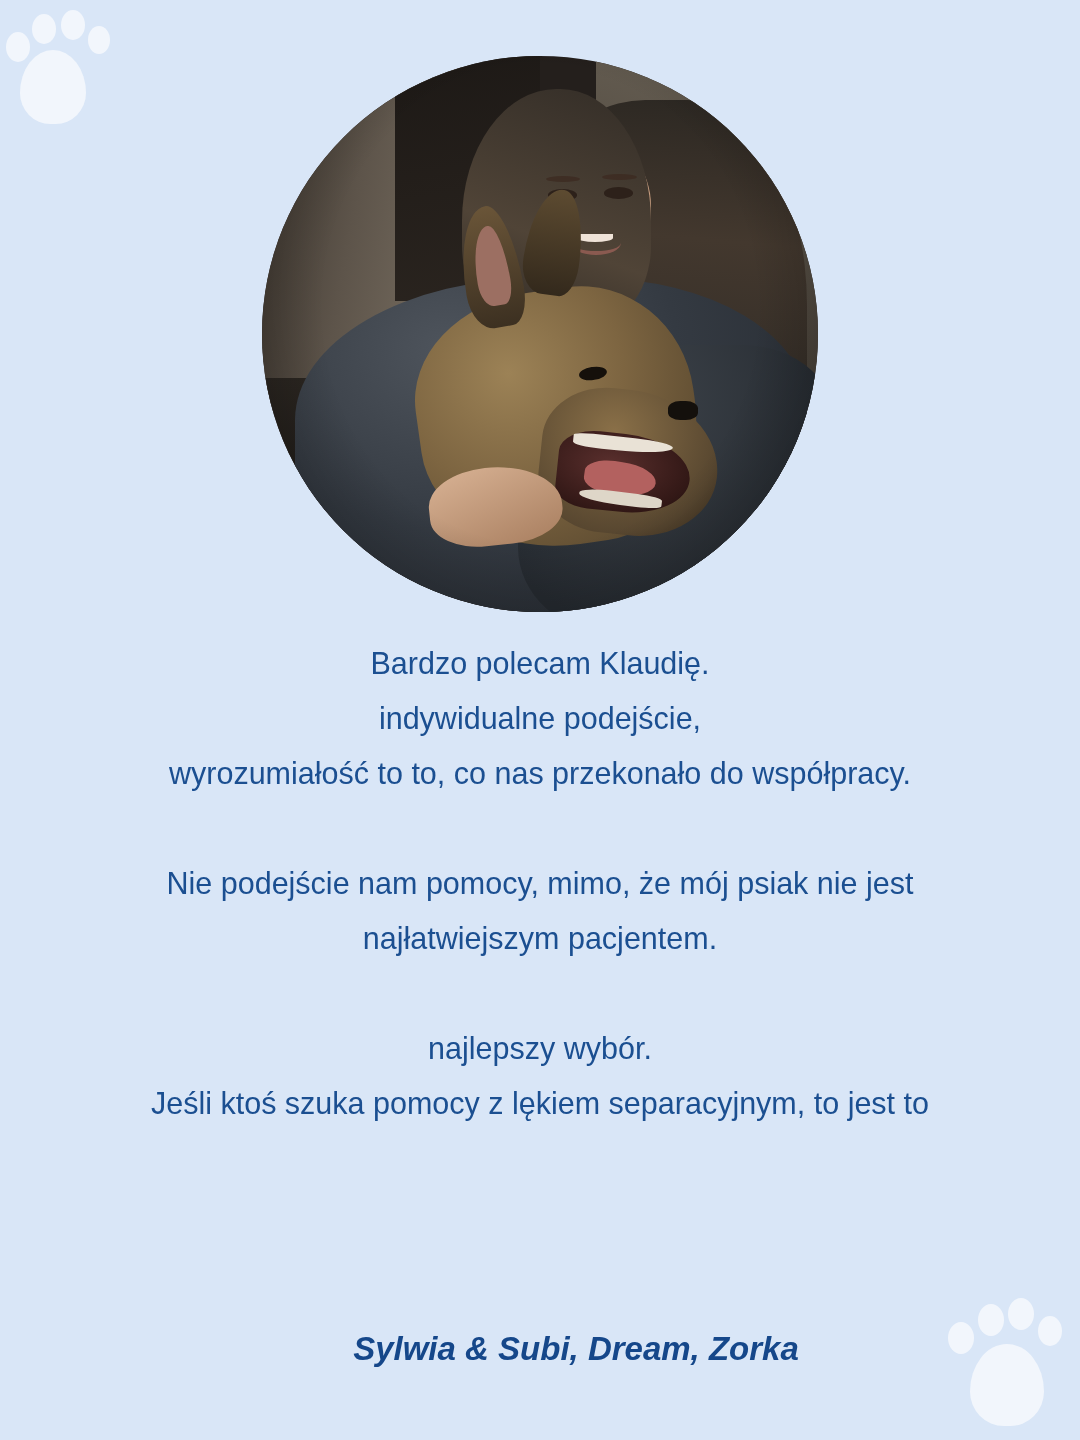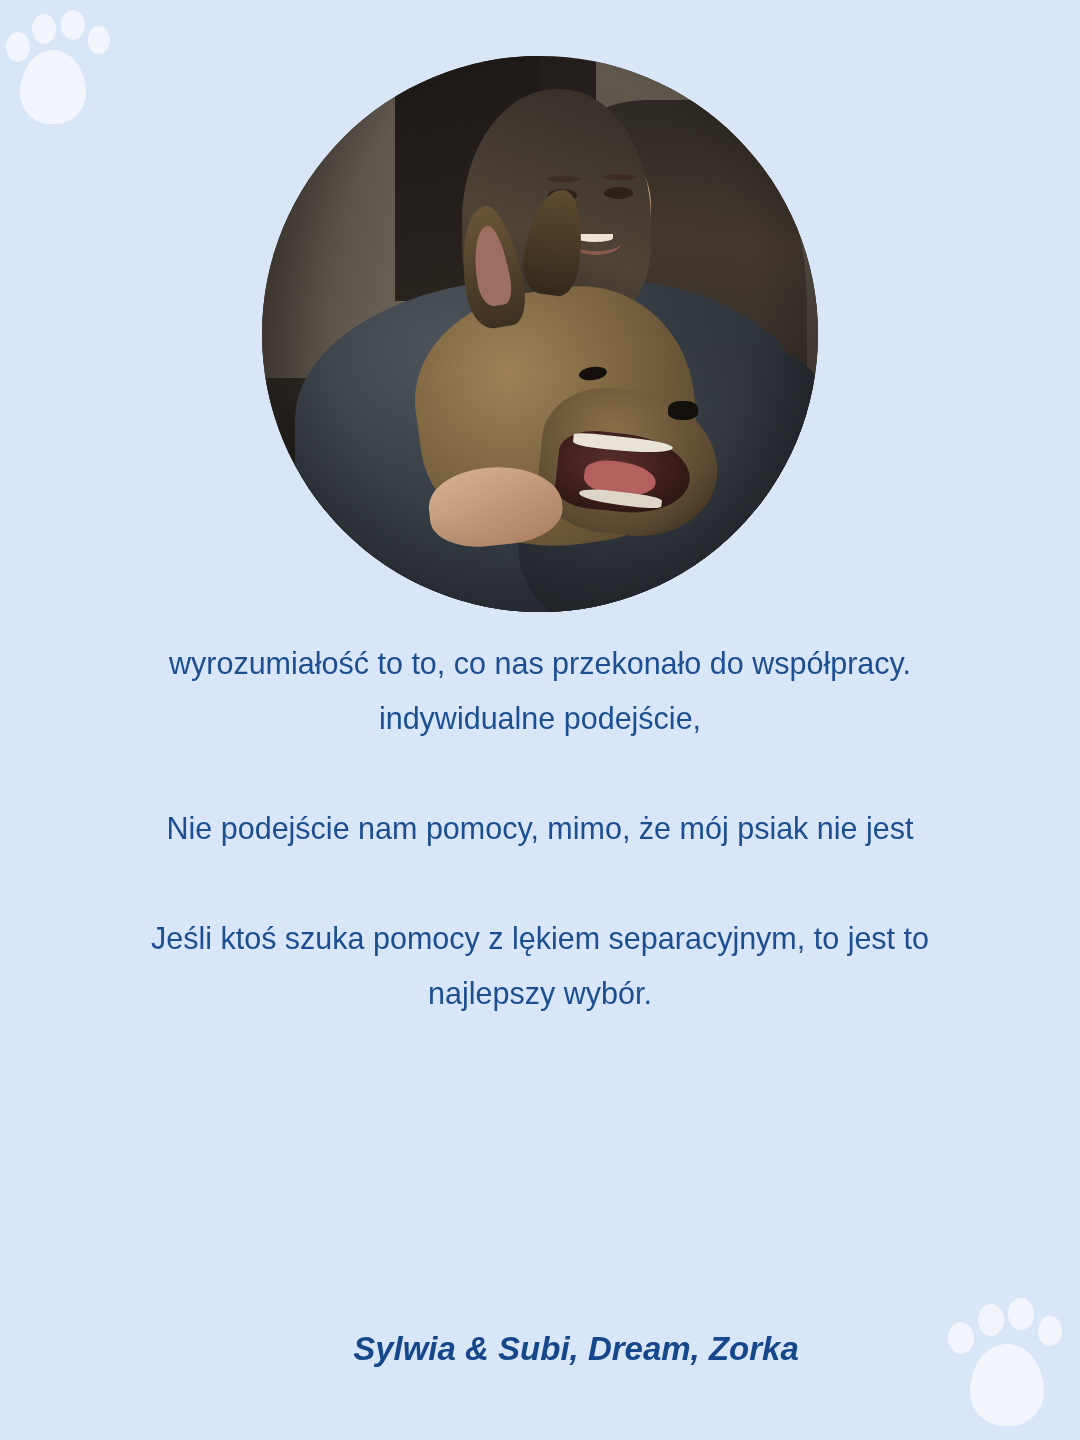--- a/index.html
+++ b/index.html
@@ -317,22 +317,24 @@
     <div class="dog-teeth-top"></div>
     <div class="dog-tongue"></div>
     <div class="dog-teeth-bot"></div>
     <div class="hand"></div>
 
     <div class="vignette"></div>
   </div>
 </div>
 
 <div class="testimonial">
+  <p class="para">Bardzo polecam Klaudię.</p>
+  <p class="para">indywidualne podejście,</p>
   <p class="para">wyrozumiałość to to, co nas przekonało do współpracy.</p>
-  <p class="para">indywidualne podejście,</p>
   <div class="gap"></div>
   <p class="para">Nie podejście nam pomocy, mimo, że mój psiak nie jest</p>
+  <p class="para">najłatwiejszym pacjentem.</p>
   <div class="gap"></div>
+  <p class="para">najlepszy wybór.</p>
   <p class="para">Jeśli ktoś szuka pomocy z lękiem separacyjnym, to jest to</p>
-  <p class="para">najlepszy wybór.</p>
 </div>
 
 <div class="signature">Sylwia &amp; Subi, Dream, Zorka</div>
 
 </body></html>

